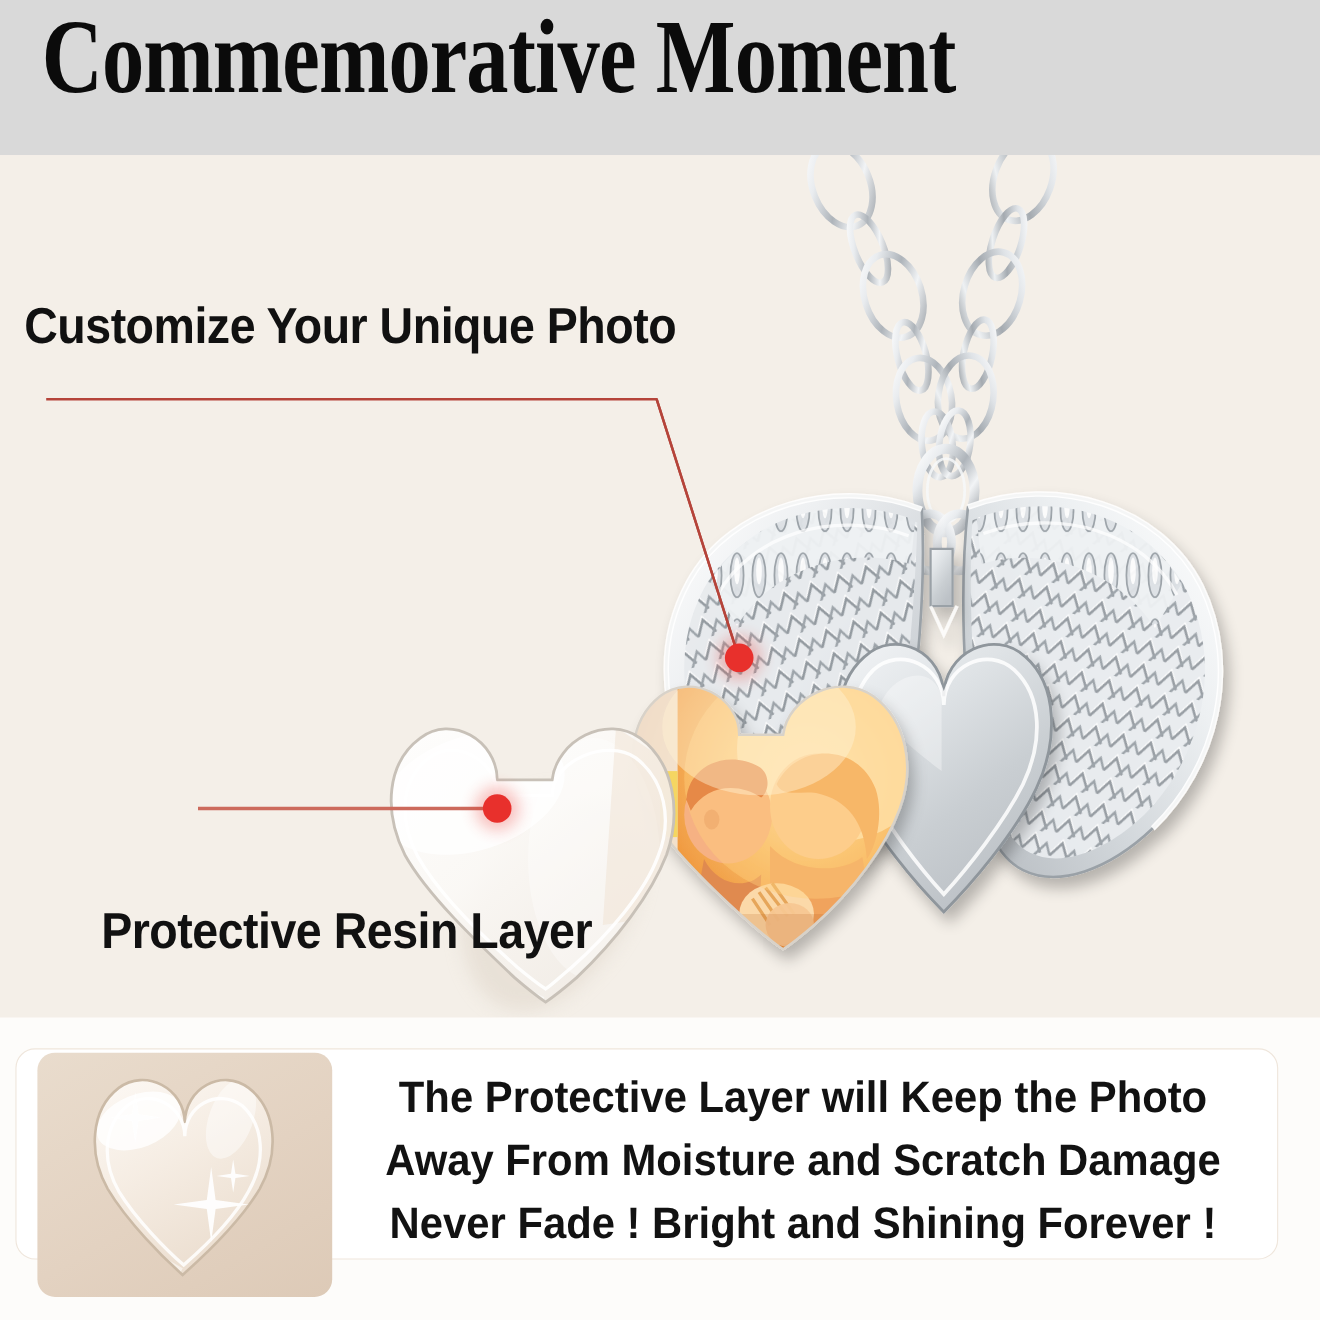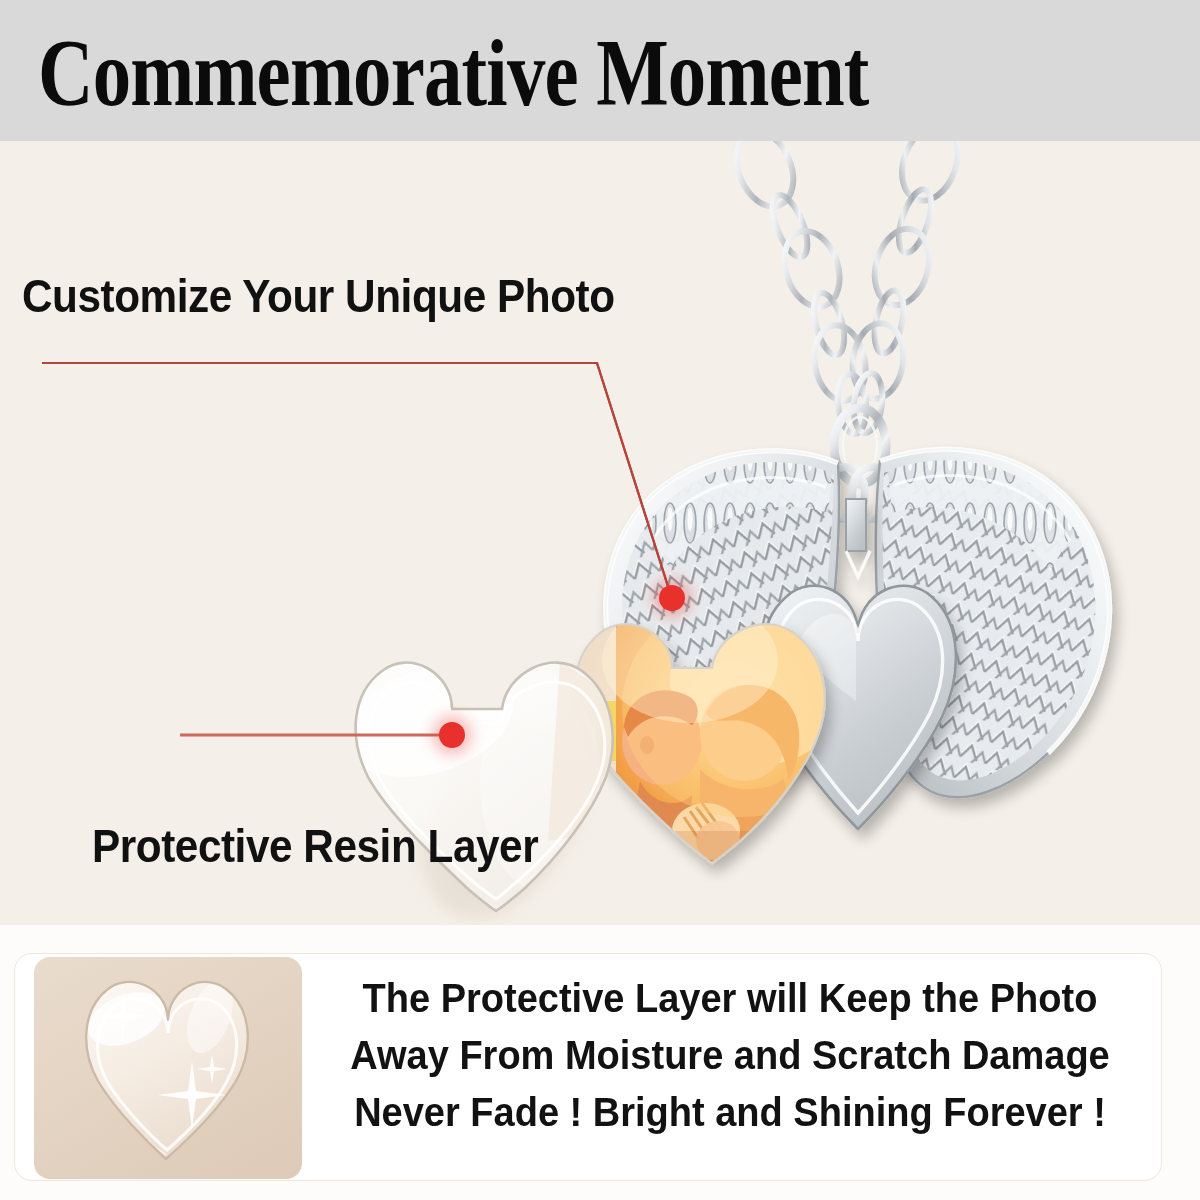--- a/index.html
+++ b/index.html
@@ -7,21 +7,21 @@
     width:1200px;height:1200px;overflow:hidden;
     font-family:"Liberation Sans", sans-serif;
     background:#f4efe8;
   }
   .page{position:relative;width:1200px;height:1200px;overflow:hidden;background:#f4efe8;}
 
   
   .header{
     position:absolute;left:0;top:0;width:1200px;height:141px;
     background:#d9d9d9;
-    display:flex;align-items:center;overflow:hidden;
+    display:flex;overflow:hidden;
   }
   .header-title{
     font-family:"Liberation Serif", serif;
     font-weight:700;
     font-size:96px;
     line-height:96px;
     letter-spacing:-1px;
     color:#0b0b0b;
     transform:scaleX(0.80);
     transform-origin:left center;
@@ -57,21 +57,21 @@
 
   
   .locket{position:absolute;left:0;top:0;width:1200px;height:784px;}
 
   
   .bottom{
     position:absolute;left:0;top:925px;width:1200px;height:275px;
     background:#fdfcfa;
   }
   .bottom-card{
-    position:absolute;left:14px;top:28px;width:1148px;height:228px;
+    position:absolute;left:14px;top:28px;width:1148px;height:192px;
     background:#ffffff;border:1px solid #efe6dc;border-radius:18px;
     box-sizing:border-box;
   }
   .swatch-tile{
     position:absolute;left:19px;top:3px;width:268px;height:222px;
     background:linear-gradient(150deg,#e9dccd 0%,#e3d2c1 55%,#ddcab7 100%);
     border-radius:16px;overflow:hidden;
   }
   .bottom-text{
     position:absolute;left:310px;top:16px;width:810px;

